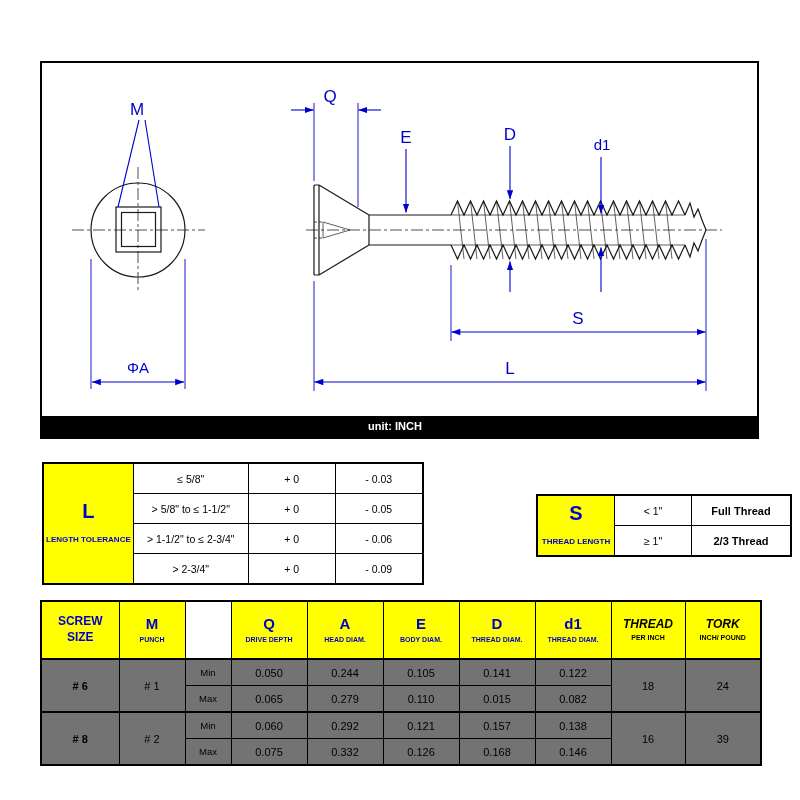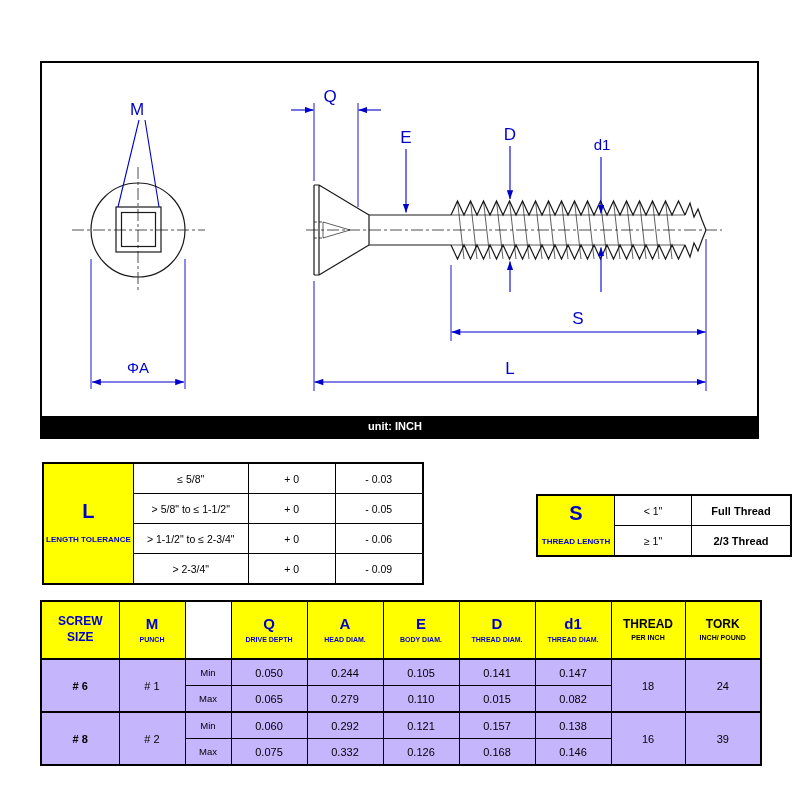--- a/index.html
+++ b/index.html
@@ -40,25 +40,25 @@
   .s-table td.val{min-width:88px;}
 
   
   .spec-table{position:absolute;left:40px;top:600px;width:720px;border-collapse:collapse;
               table-layout:fixed;border:2px solid #000;background:#fff;}
   .spec-table th,.spec-table td{border:1px solid #000;text-align:center;vertical-align:middle;padding:3px;}
   .spec-table th{background:#ffff00;height:50px;}
   .spec-table th.blank{background:#fff;}
   .spec-table tr.hdr th{border-bottom:2px solid #000;}
   .ht{font-size:15px;font-weight:bold;color:#0000cc;line-height:1.1;}
-  .ht.black{color:#000;font-size:12px;}
+  .ht.black{color:#000;font-size:12px;font-style:italic;}
   .hs{font-size:7px;font-weight:bold;color:#0000cc;line-height:1.2;margin-top:3px;}
   .hs.black{color:#000;}
   .screw-size-h{font-size:12px;font-weight:bold;color:#0000cc;line-height:1.3;width:50px;margin:0 auto;}
-  .spec-table td{font-size:11px;height:19px;background:#c4b5fd;}
+  .spec-table td{font-size:11px;height:19px;background:#737373;}
   .spec-table td.size-cell{font-weight:bold;}
   .spec-table td.mm-cell{font-size:9.5px;}
   .spec-table tr.gsep td{border-top:2px solid #000;}
 </style>
 </head>
 <body>
 
 <div class="sheet">
 
   <div class="diagram-box">
@@ -246,21 +246,21 @@
     </tr>
 
     <tr>
       <td class="size-cell" rowspan="2"># 6</td>
       <td rowspan="2"># 1</td>
       <td class="mm-cell">Min</td>
       <td>0.050</td>
       <td>0.244</td>
       <td>0.105</td>
       <td>0.141</td>
-      <td>0.147</td>
+      <td>0.122</td>
       <td rowspan="2">18</td>
       <td rowspan="2">24</td>
     </tr>
 
     <tr>
       <td class="mm-cell">Max</td>
       <td>0.065</td>
       <td>0.279</td>
       <td>0.110</td>
       <td>0.015</td>

